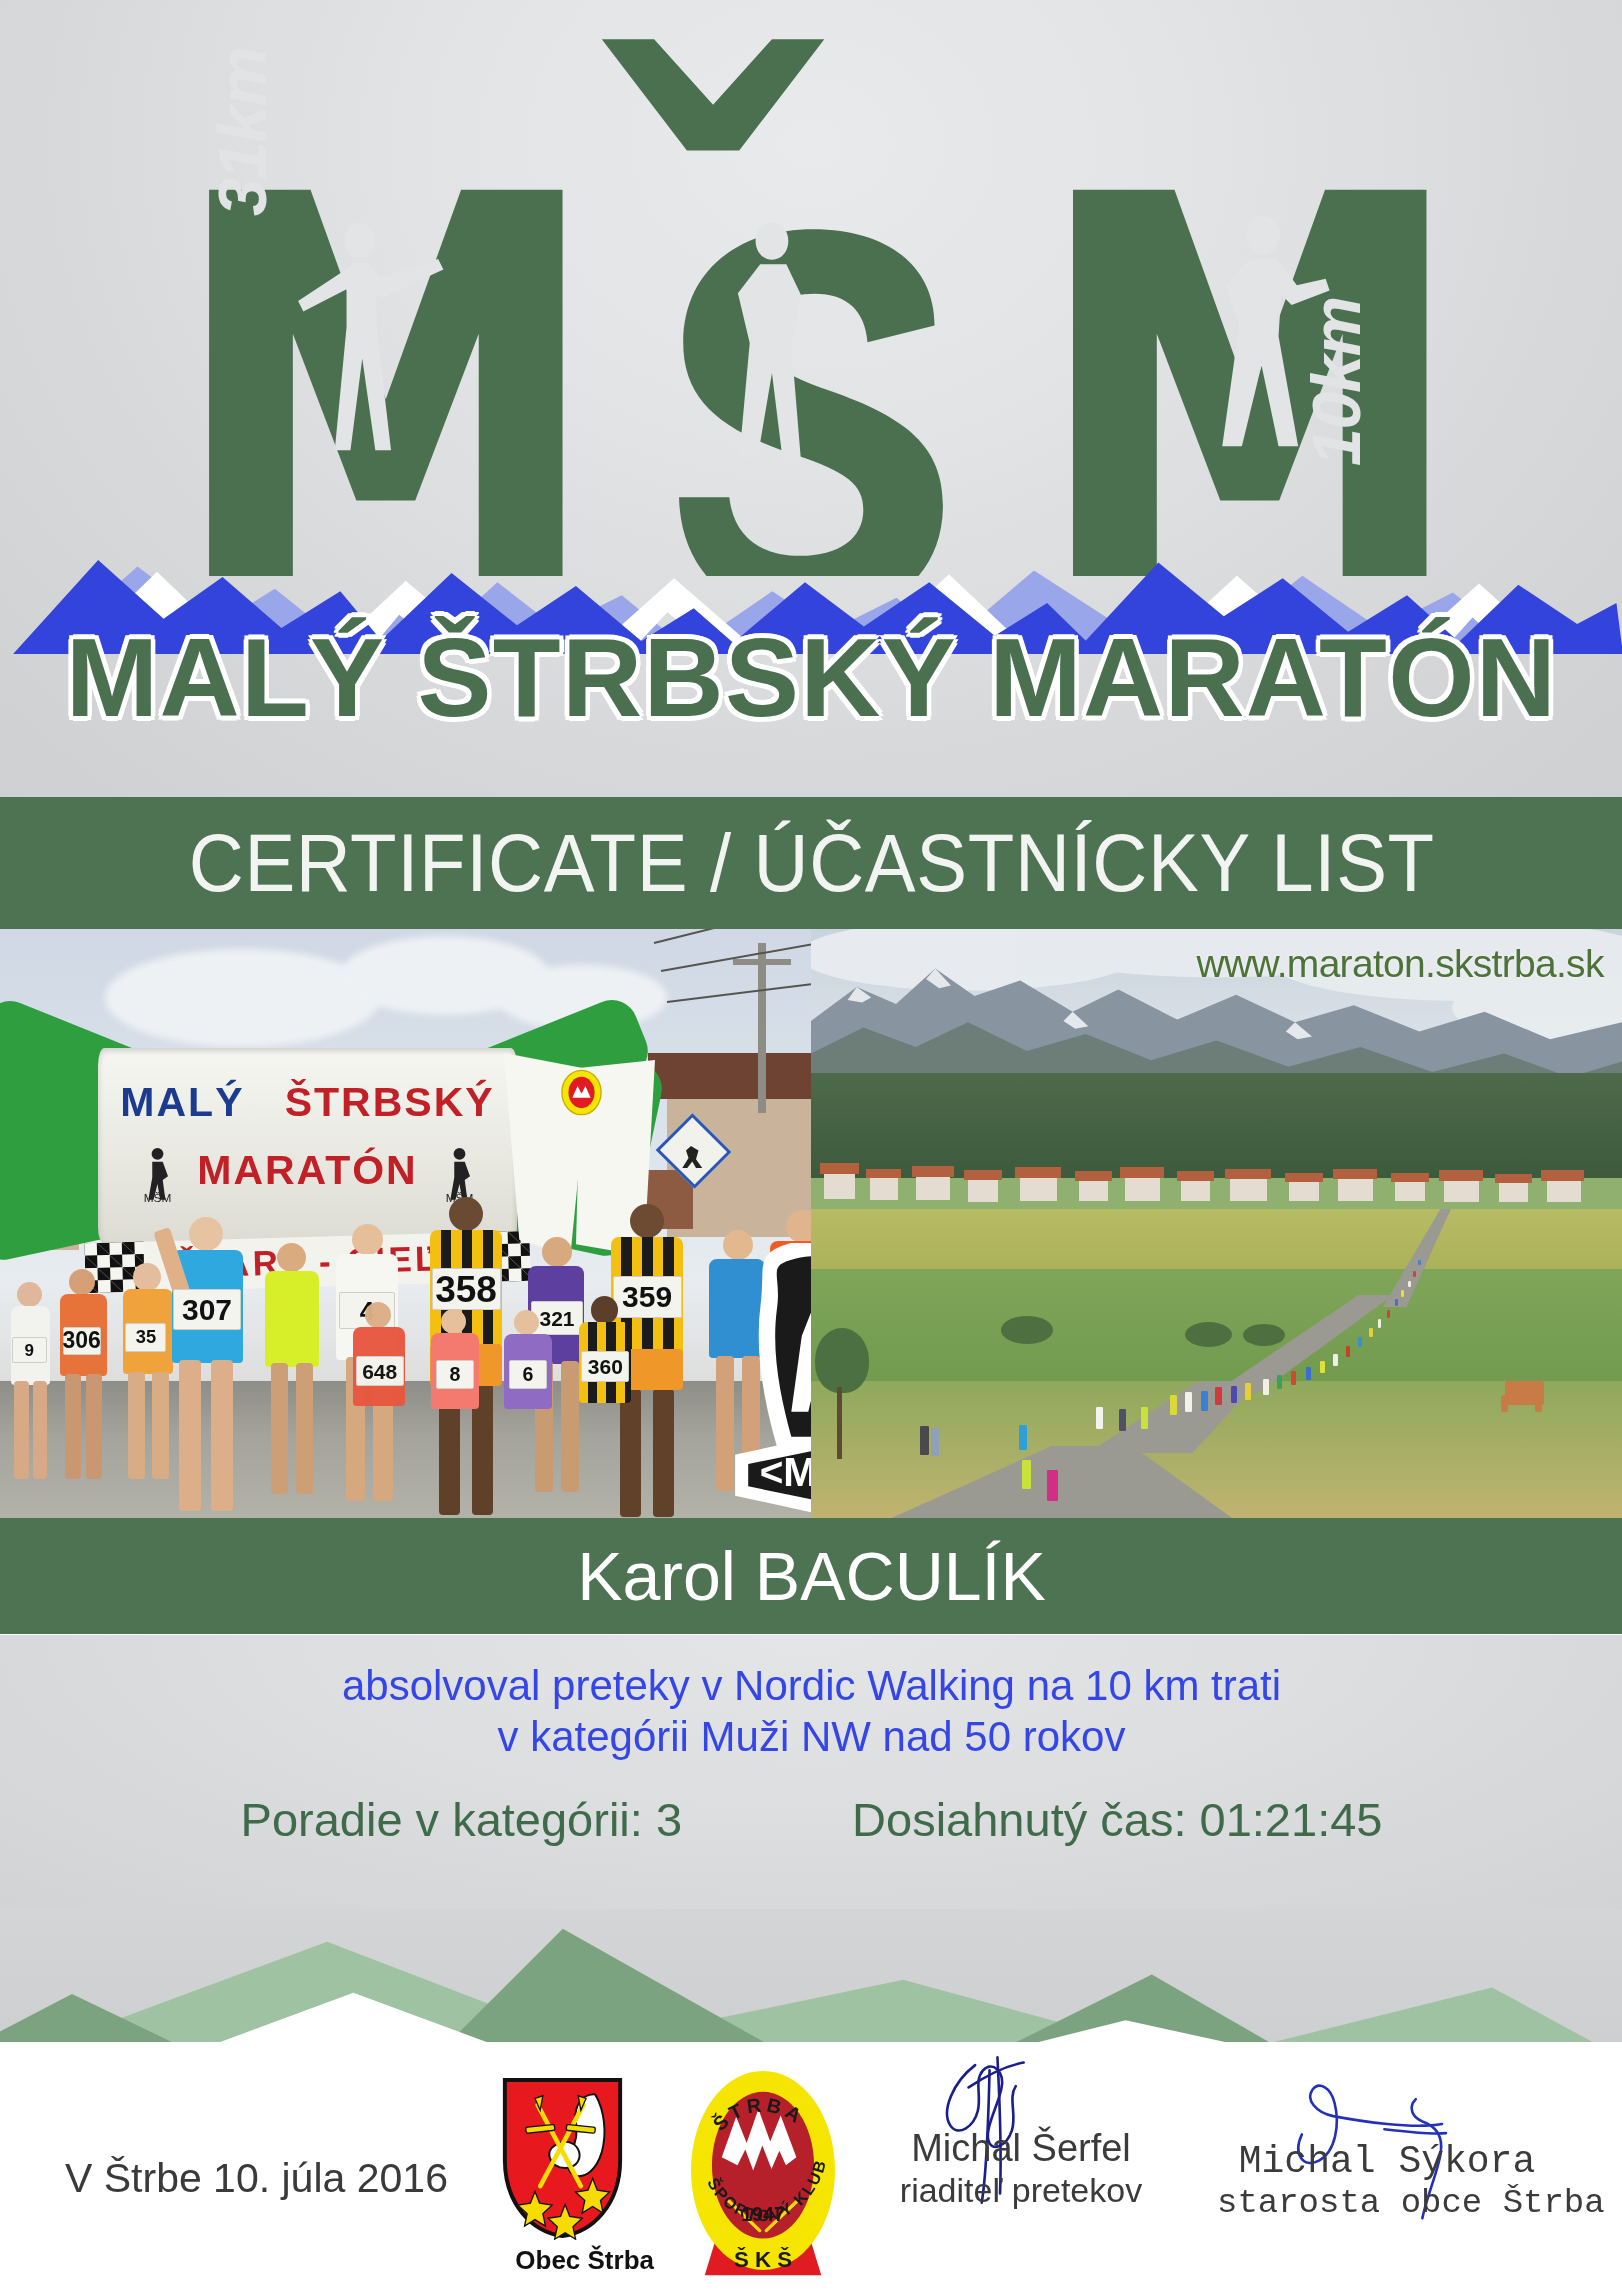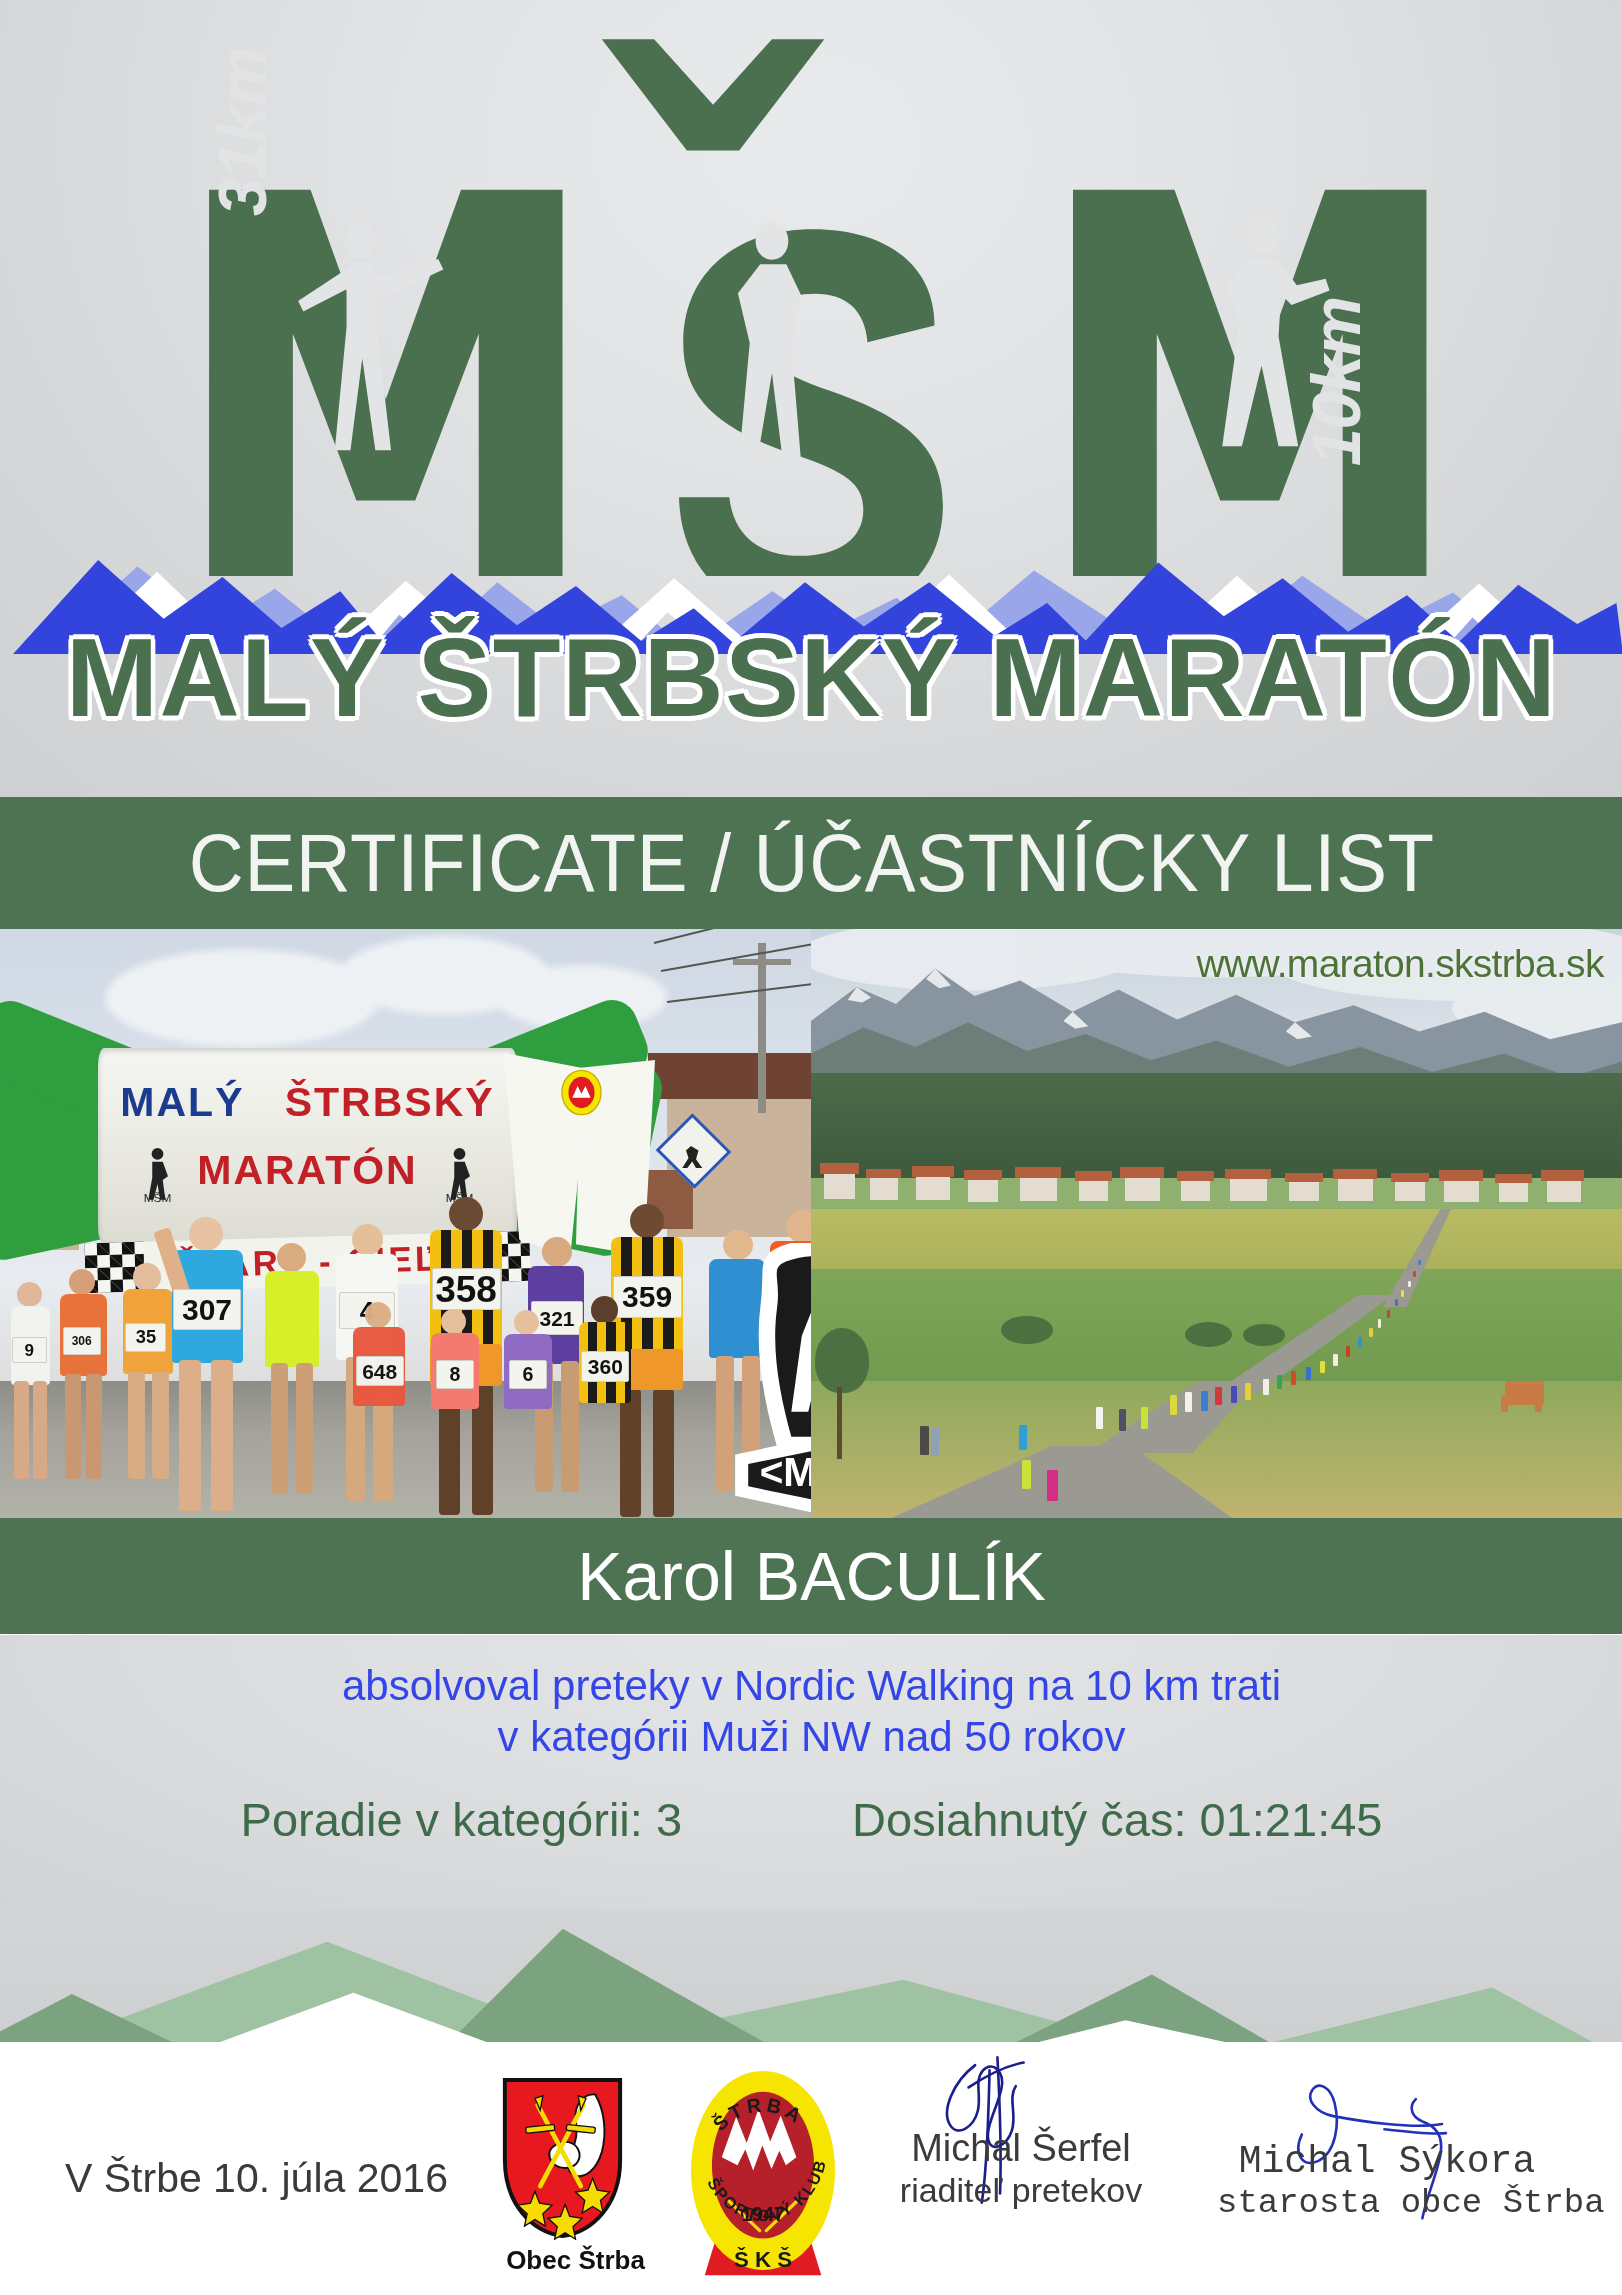--- a/index.html
+++ b/index.html
@@ -219,21 +219,21 @@
   .footer {
     position:absolute; left:0; top:2042px; width:1623px; height:254px;
     background:#ffffff;
   }
   .foot-date {
     position:absolute; left:65px; top:113px;
     color:#3a3a3a; font-size:41px; white-space:nowrap;
   }
   .emblem-wrap { position:absolute; left:497px; top:34px; width:157px; height:196px; }
   .emblem-caption {
-    position:absolute; left:0; bottom:-3.9px; width:157px; text-align:center;
+    position:absolute; left:0; bottom:-3.9px; width:157px; text-align:right;
     font-size:26px; font-weight:bold; color:#111; white-space:nowrap;
   }
   .sks-wrap { position:absolute; left:681px; top:25px; width:164px; height:216px; }
 
   .sig-block { position:absolute; width:340px; }
   .sig-1 { left:851px; top:85px; }
   .sig-2 { left:1217px; top:98px;font-family:Liberation Mono, monospace; }
   .sig-svg { position:absolute; left:39px; top:-79px; width:262px; height:164px; }
   .sig-name {
     position:relative; text-align:center; color:#3b3b3b;
@@ -402,21 +402,21 @@
           <span class="r-leg" style="left:14.4px;top:99px;width:14.4px;height:98px;background:#d8a986"></span>
           <span class="r-leg" style="left:33px;top:99px;width:14.4px;height:98px;background:#d8a986"></span>
           <span class="bib" style="left:11.8px;top:55px;width:35px;height:26px;font-size:17px">9</span>
         </div>
 
         <div class="runner" style="left:47px;width:72px;height:249px">
           <span class="r-head" style="left:22px;top:0;width:26px;height:26px;background:#d79f77"></span>
           <span class="r-torso" style="left:13px;top:25px;width:47px;height:82px;background:#e8733a"></span>
           <span class="r-leg" style="left:18.3px;top:105px;width:15.7px;height:105px;background:#c99873"></span>
           <span class="r-leg" style="left:39px;top:105px;width:15.7px;height:105px;background:#c99873"></span>
-          <span class="bib" style="left:15.7px;top:58px;width:38px;height:27.5px;font-size:12px">306</span>
+          <span class="bib" style="left:15.7px;top:58px;width:38px;height:27.5px;font-size:23px">306</span>
         </div>
 
         <div class="runner" style="left:111px;width:72px;height:255px">
           <span class="r-head" style="left:22px;top:0;width:27.5px;height:27.5px;background:#e3bd9c"></span>
           <span class="r-torso" style="left:11.8px;top:26px;width:50px;height:85px;background:#f0a33a"></span>
           <span class="r-leg" style="left:17px;top:109px;width:17px;height:107px;background:#d8ac85"></span>
           <span class="r-leg" style="left:41px;top:109px;width:17px;height:107px;background:#d8ac85"></span>
           <span class="bib" style="left:14.4px;top:60px;width:41px;height:29px;font-size:18.3px">35</span>
         </div>
 

